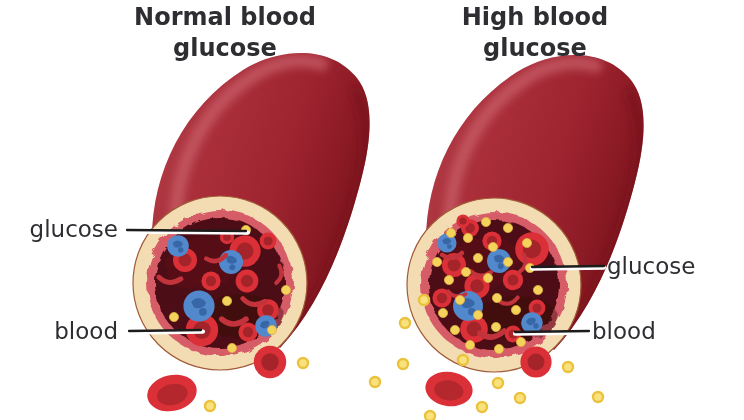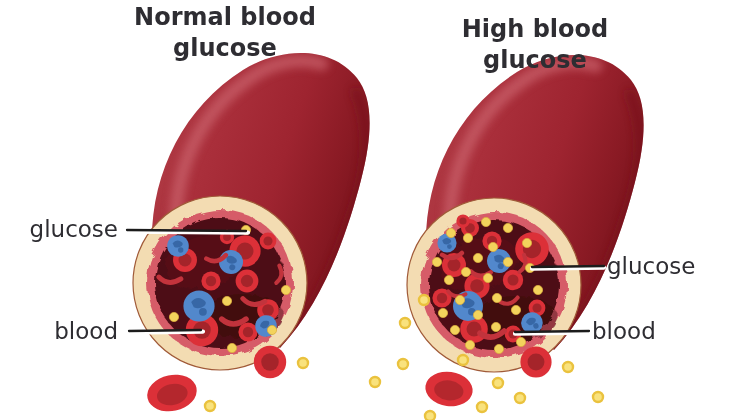--- a/index.html
+++ b/index.html
@@ -2,21 +2,21 @@
 <html style="--ink: #2e2d32; --line: #1c1c1c; --vessel-light: #b8434d; --vessel-mid: #a32531; --vessel-dark: #7a141d; --vessel-highlight: #c9606a; --wall-cream: #f3dcb2; --wall-edge: #a05a38; --wall-rose: #d65b68; --lumen: #4d0d14; --rbc: #dc3038; --crescent: #c2333c; --wbc: #5288cc; --wbc-inner: #33619f; --glucose: #f3d35c; --glucose-edge: #dcae3f; --glucose-ring-fill: #f9e27d; --glucose-ring-edge: #eac23e;"><head>
 <meta charset="utf-8">
 <style>
   html,body{margin:0;padding:0;background:#fff;}
   .stage{position:relative;width:744px;height:420px;background:#fff;overflow:hidden;
          font-family:"DejaVu Sans","Liberation Sans",sans-serif;}
   .art{position:absolute;left:0;top:0;}
   .title{position:absolute;width:300px;text-align:center;white-space:pre-line;
          font-weight:bold;font-size:24px;line-height:31px;color:var(--ink);}
   .title.l{left:75px;top:2px;}
-  .title.r{left:385px;top:14px;}
+  .title.r{left:385px;top:2px;}
   .lbl{position:absolute;font-size:23px;line-height:28px;color:var(--ink);}
   .lbl.gl-l{left:0;top:215px;width:118px;text-align:right;}
   .lbl.bl-l{left:0;top:317px;width:118px;text-align:right;}
   .lbl.gl-r{left:607px;top:252px;}
   .lbl.bl-r{left:592px;top:317px;}
   .tube{fill:url(#tubeGrad);}
   .tube-hl{fill:none;stroke:var(--vessel-highlight);stroke-width:13;stroke-linecap:round;opacity:.75;}
   .tube-sh{fill:none;stroke:var(--vessel-dark);stroke-width:9;stroke-linecap:round;opacity:.8;}
   .wall{fill:var(--wall-cream);stroke:var(--wall-edge);stroke-width:1.2;}
   .rose{fill:var(--wall-rose);}

